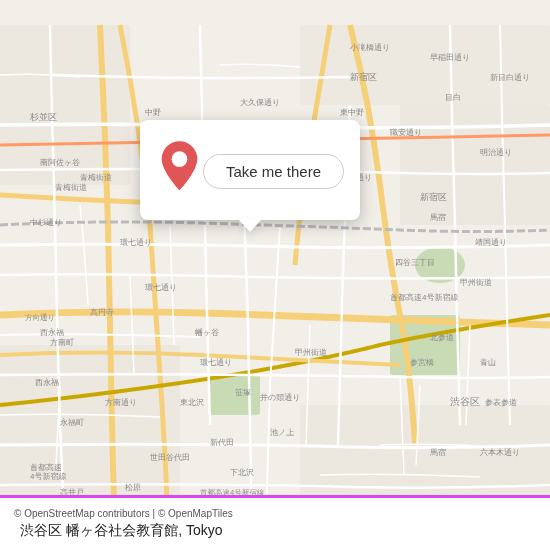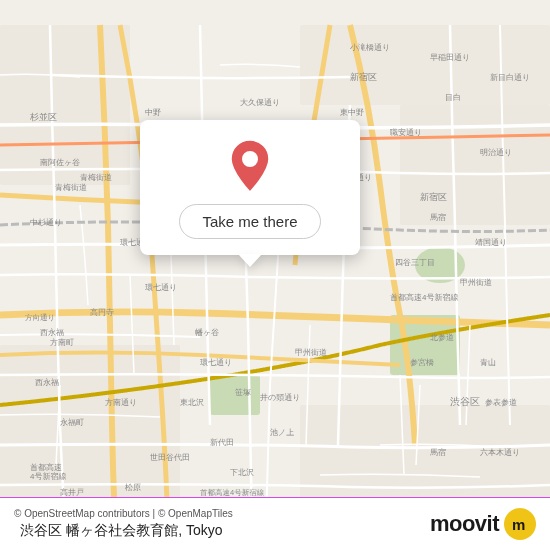--- a/index.html
+++ b/index.html
@@ -39,21 +39,21 @@
     
     #popup-card {
       position: absolute;
       top: 120px;
       left: 140px;
       width: 220px;
       background: white;
       border-radius: 8px;
       box-shadow: 0 4px 16px rgba(0,0,0,0.25);
       display: flex;
-      flex-direction: column;
+      flex-direction: row;
       align-items: center;
       padding: 18px 16px 16px 16px;
       z-index: 10;
     }
 
     #popup-card::after {
       content: '';
       position: absolute;
       bottom: -12px;
       left: 50%;
@@ -89,21 +89,21 @@
       position: absolute;
       bottom: 0;
       left: 0;
       width: 100%;
       background: white;
       padding: 10px 14px 10px 14px;
       display: flex;
       align-items: center;
       justify-content: space-between;
       z-index: 20;
-      border-top: 1px solid #d946ef;
+      border-top: 3px solid #d946ef;
     }
 
     #bottom-left {
       display: flex;
       flex-direction: column;
       gap: 3px;
     }
 
     #attribution-text {
       font-size: 10px;
@@ -289,22 +289,14 @@
       <circle cx="24" cy="21" r="8" fill="white"></circle>
     </svg>
     <button id="take-me-there-btn">Take me there</button>
   </div>
 
   <div id="bottom-bar">
     <div id="bottom-left">
       <span id="attribution-text">© OpenStreetMap contributors | © OpenMapTiles</span>
       <span id="location-name">渋谷区 幡ヶ谷社会教育館, Tokyo</span>
     </div>
-    <div id="moovit-logo">
-      <span id="moovit-text">moovit</span>
-      <div id="moovit-icon">
-        <svg viewBox="0 0 20 20" xmlns="http://www.w3.org/2000/svg">
-          <text x="2" y="16" font-size="15" font-weight="bold" fill="#1a1a1a" font-family="sans-serif">m</text>
-        </svg>
-      </div>
-    </div>
   </div>
 </div>
 
 </body></html>

